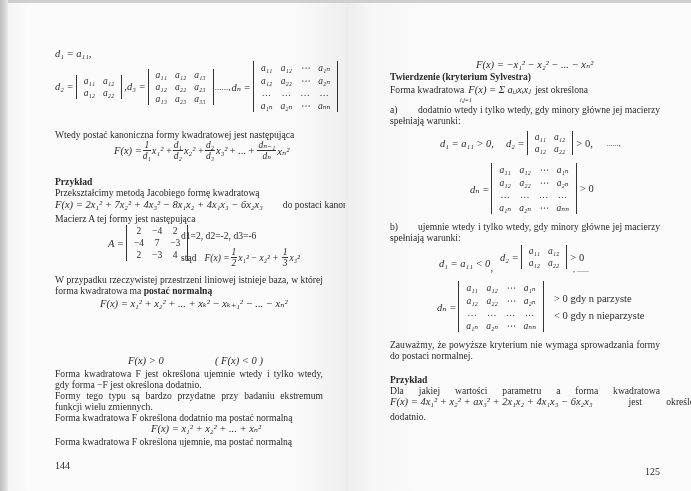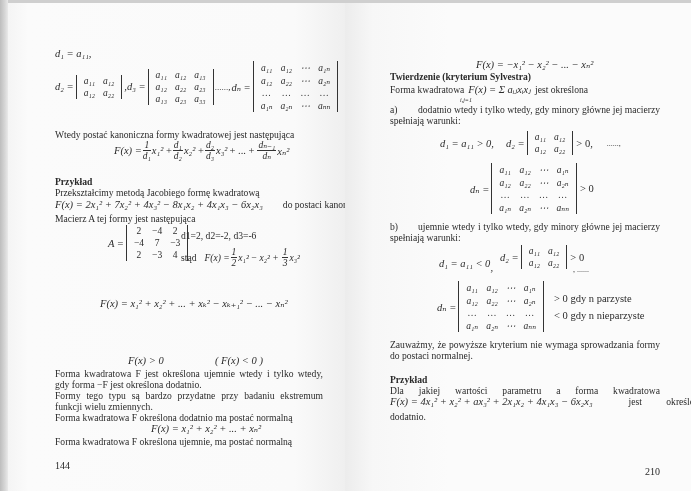--- a/index.html
+++ b/index.html
@@ -190,20 +190,23 @@
         </span>
       <span class="math" style="font-size:9.5px;">x₁²</span>
       <span class="math" style="font-size:9.5px;margin:0 2px;">− x₂² +</span>
       <span class="frac">
           <span class="num">1</span>
           <span class="den">3</span>
         </span>
       <span class="math" style="font-size:9.5px;">x₃²</span>
     </div>
 
+    <div class="abs txt justify" style="left:47px;top:271px;width:268px;">
+      <span>W przypadku rzeczywistej przestrzeni liniowej istnieje baza, w której forma kwadratowa ma </span><span class="bold">postać normalną</span>
+    </div>
     <div class="abs math" style="left:92px;top:294px;">F(x) = x₁² + x₂² + ... + xₖ² − xₖ₊₁² − ... − xₙ²</div>
 
     <div class="abs math" style="left:120px;top:352px;">F(x) &gt; 0</div>
     <div class="abs math" style="left:207px;top:352px;">( F(x) &lt; 0 )</div>
 
     <div class="abs txt justify" style="left:47px;top:365px;width:268px;">Forma kwadratowa F jest określona ujemnie wtedy i tylko wtedy, gdy forma −F jest określona dodatnio.</div>
     <div class="abs txt justify" style="left:47px;top:387px;width:268px;">Formy tego typu są bardzo przydatne przy badaniu ekstremum funkcji wielu zmiennych.</div>
     <div class="abs txt" style="left:47px;top:409px;">Forma kwadratowa F określona dodatnio  ma postać normalną</div>
     <div class="abs math" style="left:143px;top:419px;">F(x) = x₁² + x₂² + ... + xₙ²</div>
     <div class="abs txt" style="left:47px;top:433px;">Forma kwadratowa F określona ujemnie, ma postać normalną</div>
@@ -350,15 +353,15 @@
     <div class="abs txt justify" style="left:45px;top:336px;width:270px;">Zauważmy, że powyższe kryterium nie wymaga sprowadzania formy do postaci normalnej.</div>
 
     <div class="abs txt bold" style="left:45px;top:371px;">Przykład</div>
     <div class="abs txt" style="left:45px;top:382px;width:270px;text-align:justify;text-align-last:justify;white-space:normal;">Dla jakiej wartości parametru a forma kwadratowa</div>
     <div class="abs" style="left:45px;top:393px;width:270px;display:flex;justify-content:space-between;align-items:baseline;gap:36px;">
       <span class="math">F(x) = 4x₁² + x₂² + ax₃² + 2x₁x₂ + 4x₁x₃ − 6x₂x₃</span>
       <span class="txt" style="word-spacing:22px;">jest określona</span>
     </div>
     <div class="abs txt" style="left:45px;top:408px;">dodatnio.</div>
 
-    <div class="abs pagenum" style="left:300px;top:463px;">210</div>
+    <div class="abs pagenum" style="left:300px;top:463px;">125</div>
   </div>
 </div>
 
 </body></html>

